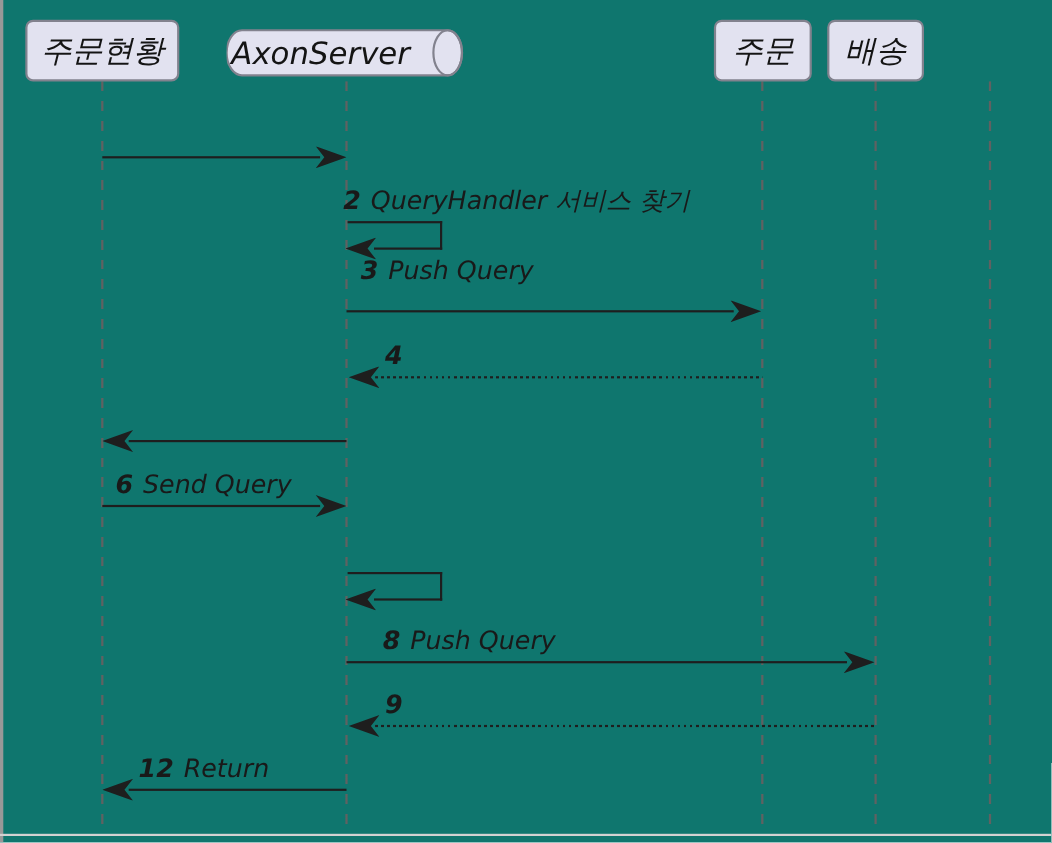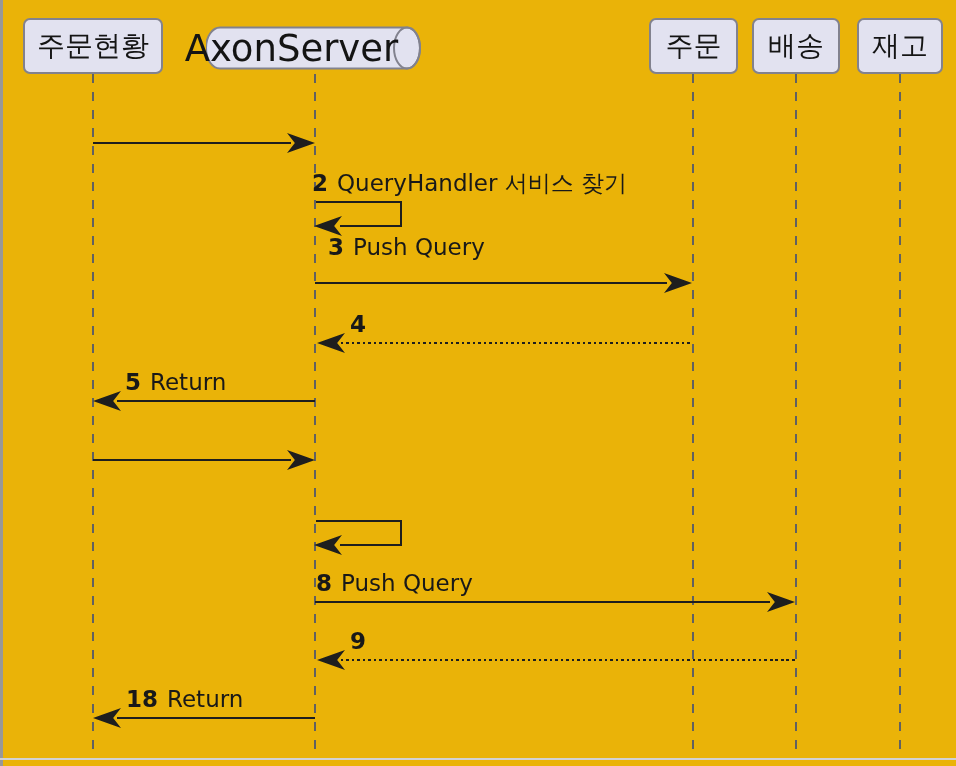--- a/index.html
+++ b/index.html
@@ -1,22 +1,23 @@
 <!DOCTYPE html>
 <html><head>
 <meta charset="utf-8">
 <style>
   html, body { margin: 0; padding: 0; background: #ffffff; }
   .canvas {
     position: relative;
     width: 956px;
     height: 766px;
-    background: #eab308;
+    background: #0f766e;
     overflow: hidden;
     font-family: "DejaVu Sans", "Liberation Sans", sans-serif;
+    font-style: italic;
   }
   .edge-left {
     position: absolute; left: 0; top: 0; width: 3px; height: 766px;
     background: #989898;
   }
   .edge-bottom {
     position: absolute; left: 0; top: 758px; width: 956px; height: 2px;
     background: #d2d2d2;
   }
   .lifeline {
@@ -26,21 +27,21 @@
   .pbox {
     position: absolute; box-sizing: border-box; height: 56px; top: 18px;
     background: #e2e2f0; border: 2px solid #82828e; border-radius: 7px;
     display: flex; align-items: center; justify-content: center;
     font-size: 28px; color: #141414; white-space: nowrap;
   }
   .queue-svg { position: absolute; left: 206px; top: 26px; }
   .queue-label {
     position: absolute; left: 206px; top: 26px; width: 171px; height: 44px;
     display: flex; align-items: center; justify-content: center;
-    font-size: 37px; color: #141414; white-space: nowrap;
+    font-size: 28px; color: #141414; white-space: nowrap;
   }
   .msg-label {
     position: absolute; font-size: 23px; line-height: 30px; color: #191919;
     white-space: nowrap;
   }
   .msg-label .num { font-weight: 700; margin-right: 9px; }
   .line-solid { position: absolute; height: 2px; background: #1e1e1e; }
   .line-vert  { position: absolute; width: 2px; background: #1e1e1e; }
   .line-dotted {
     position: absolute; height: 2px;
@@ -67,21 +68,20 @@
   <div class="pbox" style="left:23px;  width:140px">주문현황</div>
 
   <svg class="queue-svg" width="216" height="44" viewBox="0 0 216 44">
     <path d="M 201 1.5 L 14 1.5 A 14 20.5 0 0 0 14 42.5 L 201 42.5 A 13 20.5 0 0 0 201 1.5 Z" fill="#e2e2f0" stroke="#82828e" stroke-width="2"></path>
     <ellipse cx="201" cy="22" rx="13" ry="20.5" fill="none" stroke="#82828e" stroke-width="2"></ellipse>
   </svg>
   <div class="queue-label">AxonServer</div>
 
   <div class="pbox" style="left:752px; width:88px">배송</div>
   <div class="pbox" style="left:649px; width:89px">주문</div>
-  <div class="pbox" style="left:857px; width:86px">재고</div>
 
   <div class="line-solid" style="left:93px; top:142px; width:198px"></div>
   <div class="ah right" style="left:287px; top:133px"></div>
 
   <div class="msg-label" style="left:312px; top:168px">
     <span class="num">2</span><span>QueryHandler 서비스 찾기</span>
   </div>
   <div class="line-solid" style="left:316px; top:201px; width:86px"></div>
   <div class="line-vert" style="left:400px; top:201px; height:26px"></div>
   <div class="line-solid" style="left:340px; top:225px; width:62px"></div>
@@ -92,45 +92,45 @@
   </div>
   <div class="line-solid" style="left:315px; top:282px; width:352px"></div>
   <div class="ah right" style="left:664px; top:273px"></div>
 
   <div class="msg-label" style="left:350px; top:309px">
     <span class="num">4</span><span></span>
   </div>
   <div class="line-dotted" style="left:341px; top:342px; width:352px"></div>
   <div class="ah left" style="left:317px; top:333px"></div>
 
-  <div class="msg-label" style="left:125px; top:367px">
-    <span class="num">5</span><span>Return</span>
-  </div>
   <div class="line-solid" style="left:117px; top:400px; width:198px"></div>
   <div class="ah left" style="left:93px; top:391px"></div>
 
+  <div class="msg-label" style="left:105px; top:426px">
+    <span class="num">6</span><span>Send Query</span>
+  </div>
   <div class="line-solid" style="left:93px; top:459px; width:198px"></div>
   <div class="ah right" style="left:287px; top:450px"></div>
 
   <div class="line-solid" style="left:316px; top:520px; width:86px"></div>
   <div class="line-vert" style="left:400px; top:520px; height:26px"></div>
   <div class="line-solid" style="left:340px; top:544px; width:62px"></div>
   <div class="ah left" style="left:314px; top:535px"></div>
 
-  <div class="msg-label" style="left:316px; top:568px">
+  <div class="msg-label" style="left:348px; top:568px">
     <span class="num">8</span><span>Push Query</span>
   </div>
   <div class="line-solid" style="left:315px; top:601px; width:455px"></div>
   <div class="ah right" style="left:767px; top:592px"></div>
 
   <div class="msg-label" style="left:350px; top:626px">
     <span class="num">9</span><span></span>
   </div>
   <div class="line-dotted" style="left:341px; top:659px; width:455px"></div>
   <div class="ah left" style="left:317px; top:650px"></div>
 
   <div class="msg-label" style="left:126px; top:684px">
-    <span class="num">18</span><span>Return</span>
+    <span class="num">12</span><span>Return</span>
   </div>
   <div class="line-solid" style="left:117px; top:717px; width:198px"></div>
   <div class="ah left" style="left:93px; top:708px"></div>
 
 </div>
 
 </body></html>

